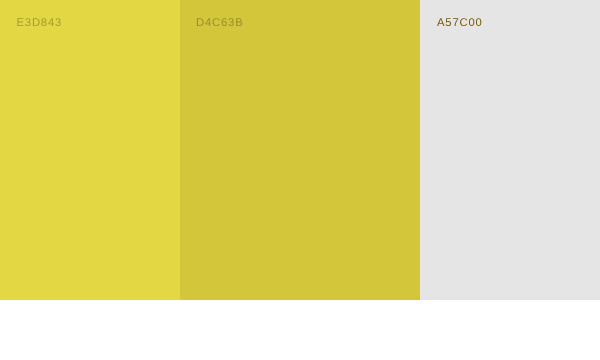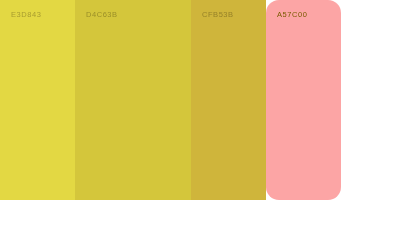--- a/index.html
+++ b/index.html
@@ -10,21 +10,21 @@
   body {
     width: 400px;
     height: 200px;
     overflow: hidden;
     background: #ffffff;
     font-family: "Liberation Sans", sans-serif;
   }
   #palette {
     display: flex;
     flex-direction: row;
-    width: 341px;
+    width: 400px;
     height: 200px;
   }
   .swatch {
     flex: 1 1 0;
     height: 100%;
     position: relative;
     display: block;
   }
   .swatch-label {
     position: absolute;
@@ -45,22 +45,19 @@
 <div id="palette">
 
   <div class="swatch" style="background-color: rgb(227, 216, 67);">
     <span class="swatch-label" style="color: rgb(167, 156, 47);">E3D843</span>
   </div>
 
   <div class="swatch" style="background-color: rgb(212, 198, 59); padding-left: 41px;">
     <span class="swatch-label" style="color: rgb(155, 143, 40);">D4C63B</span>
   </div>
 
-  <div class="swatch" style="background-color: rgb(207, 181, 59);">
-    <span class="swatch-label" style="color: rgb(150, 129, 40);">CFB53B</span>
-  </div>
 
 
-  <div class="swatch" style="background-color: #fca5a5; border-radius: 13px;">
+  <div class="swatch" style="background-color: #e5e5e5;">
     <span class="swatch-label" style="color: rgb(122, 90, 0);">A57C00</span>
   </div>
 
 </div>
 
 </body></html>

